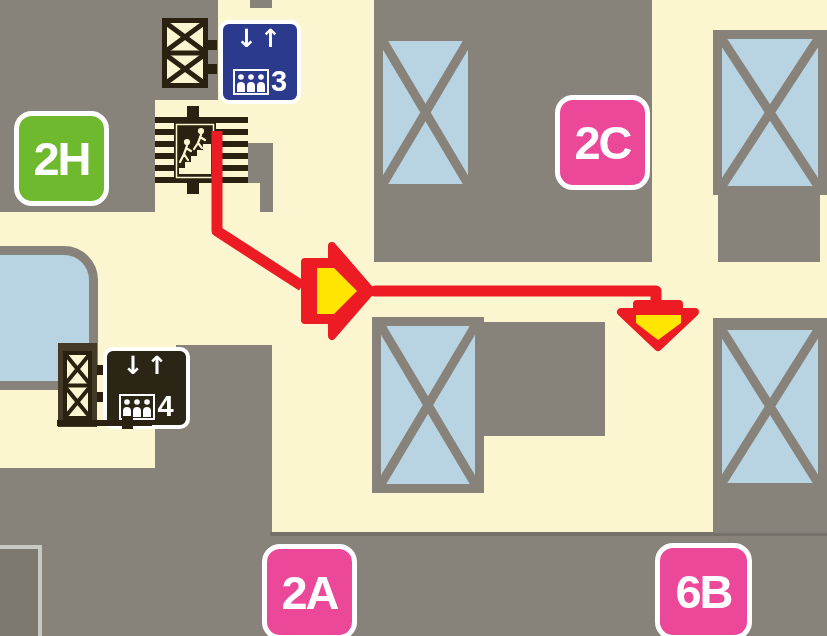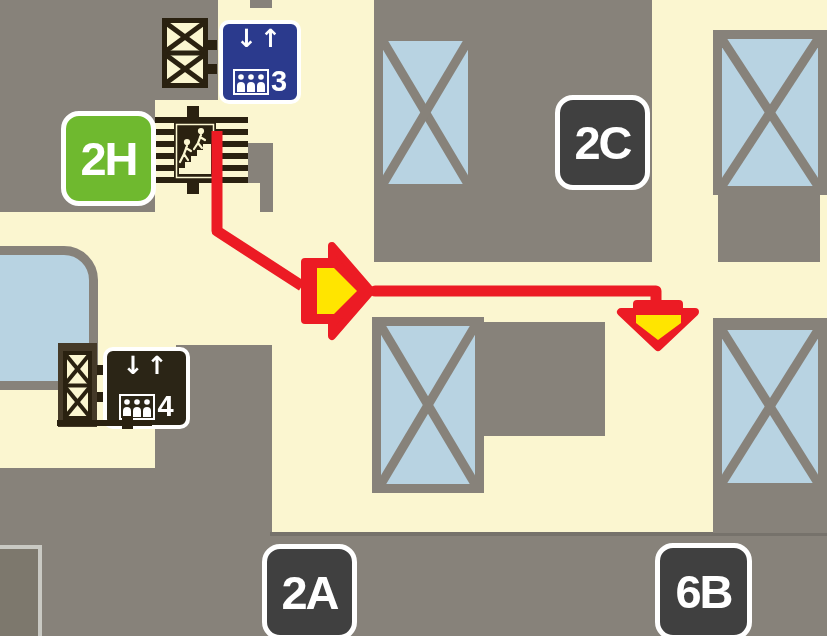--- a/index.html
+++ b/index.html
@@ -10,22 +10,22 @@
   }
   .abs{position:absolute;box-sizing:border-box;}
   .blk{position:absolute;background:#87827A;}
   .blueFill{position:absolute;background:#B8D3E2;}
   .badge{
     position:absolute;display:flex;align-items:center;justify-content:center;
     border:5px solid #FFFFFF;border-radius:18px;
     color:#FFFFFF;font-weight:bold;font-size:47px;letter-spacing:-2px;
     font-family:"Liberation Sans",sans-serif;
   }
-  .badge.green{background:#6FB92F;margin-left:47px;}
-  .badge.orange{background:#404040;align-items:center;}
+  .badge.green{background:#6FB92F;}
+  .badge.orange{background:#ec4899;align-items:center;}
   .el-sign{
     position:absolute;border:4px solid #FFFFFF;border-radius:10px;
     display:flex;flex-direction:column;align-items:center;justify-content:space-between;
     padding:2px 3px 4px 3px;
   }
   .el-sign .arrows{
     color:#fff;font-family:"DejaVu Sans","Liberation Sans",sans-serif;
     font-weight:bold;font-size:25px;line-height:1.0;letter-spacing:3px;
   }
   .el-sign .bottomrow{display:flex;align-items:center;gap:2px;}

